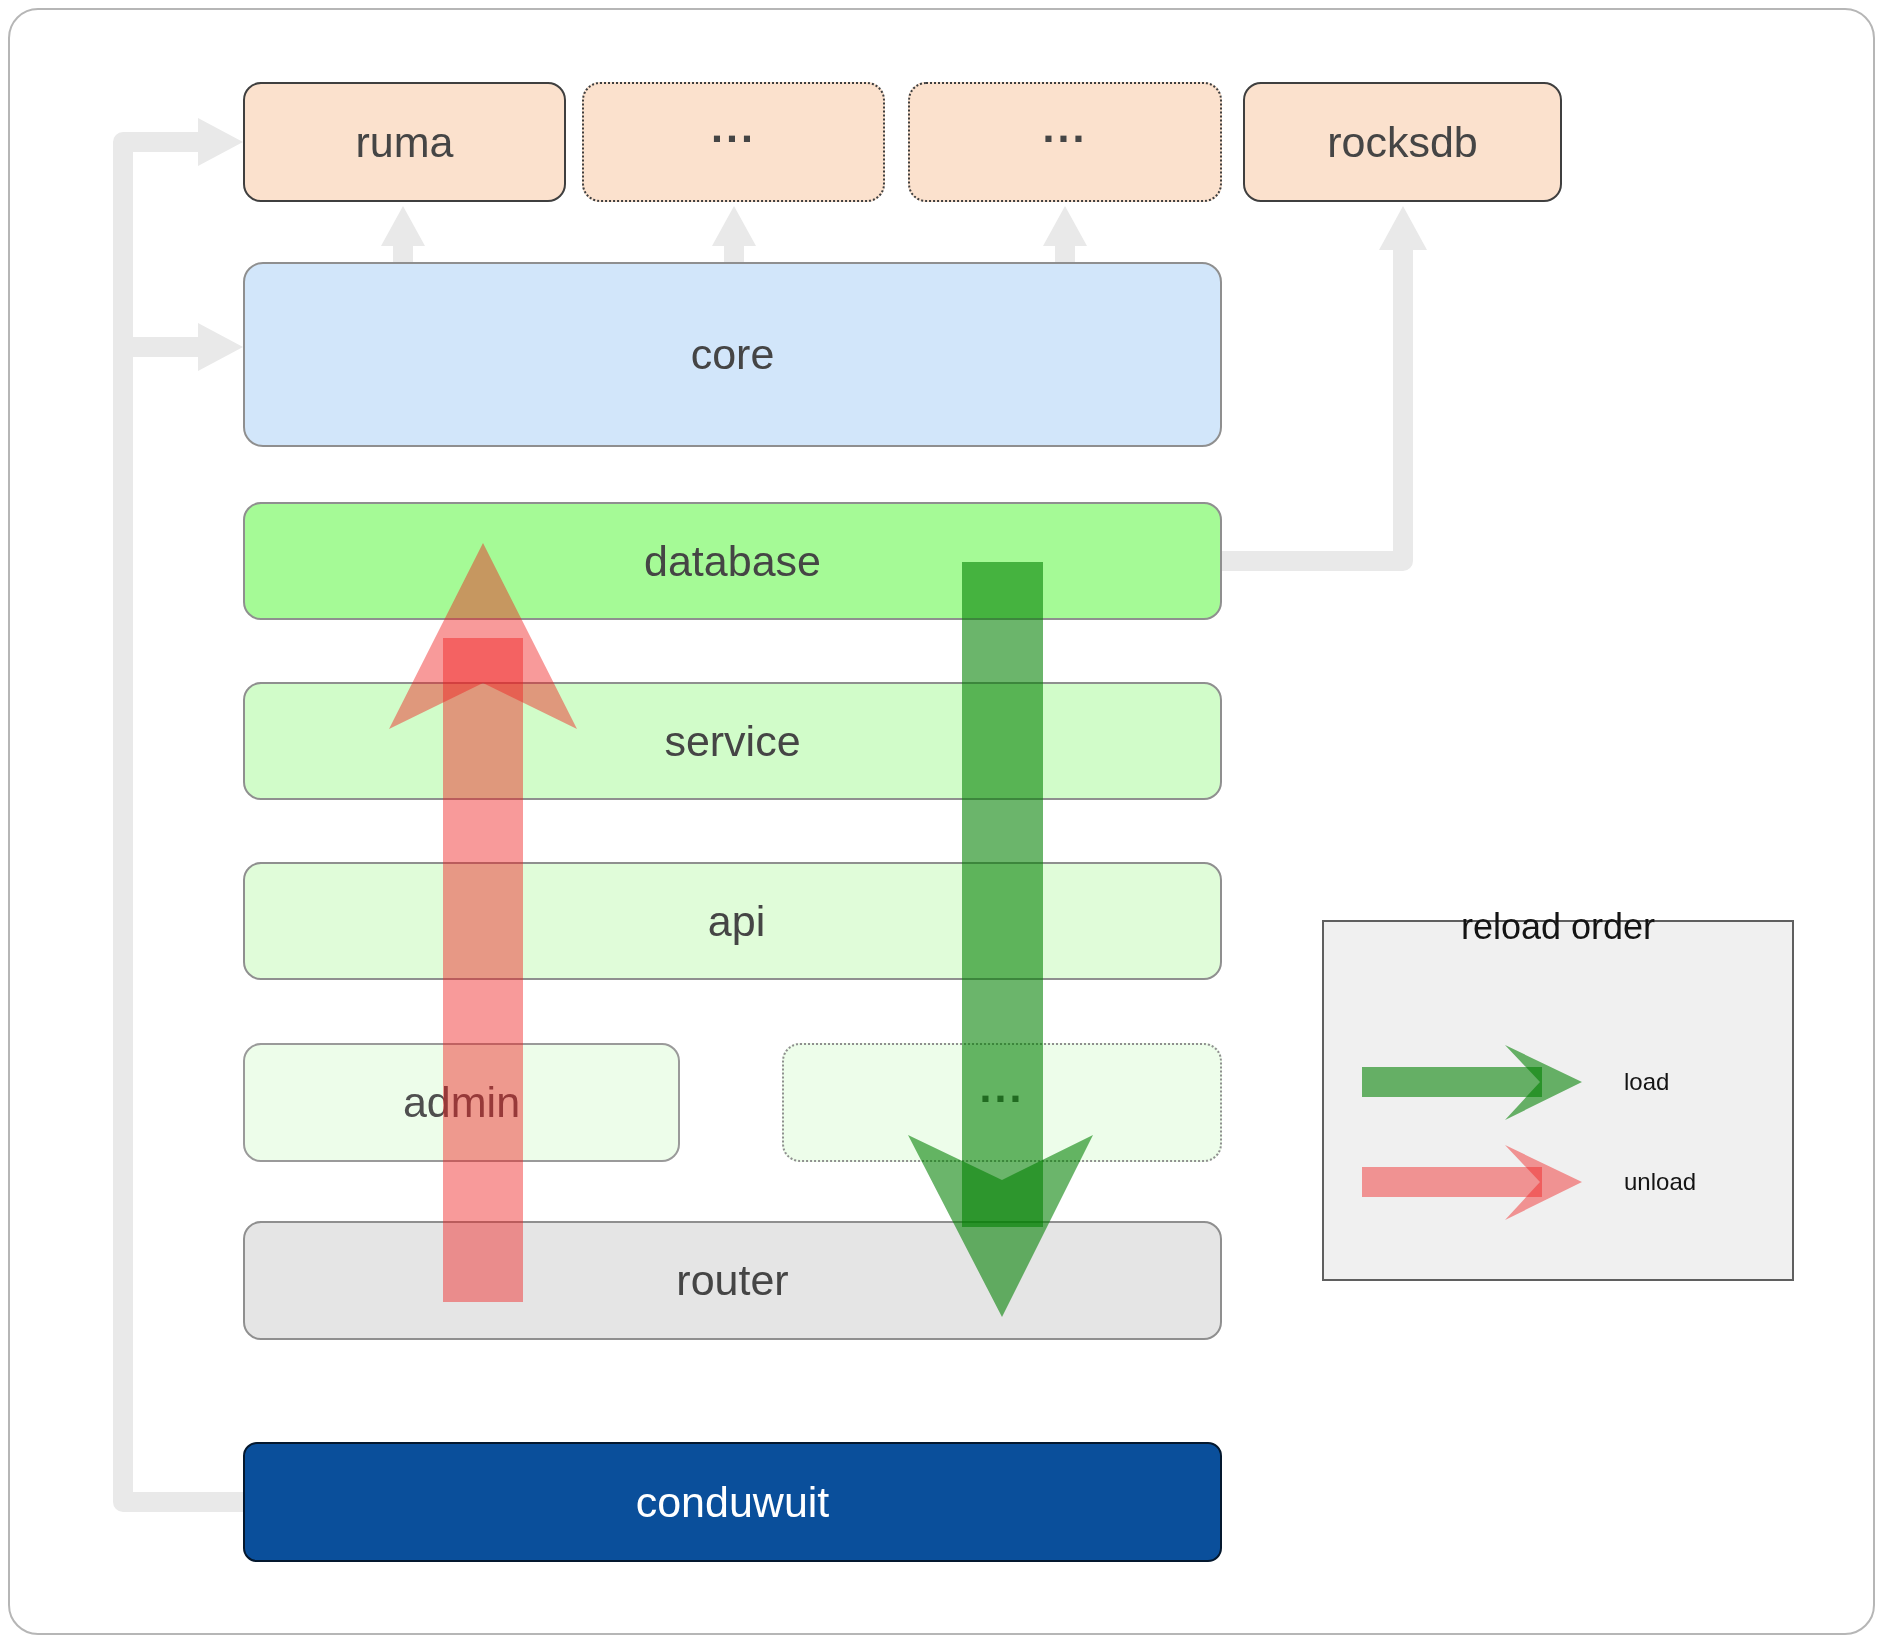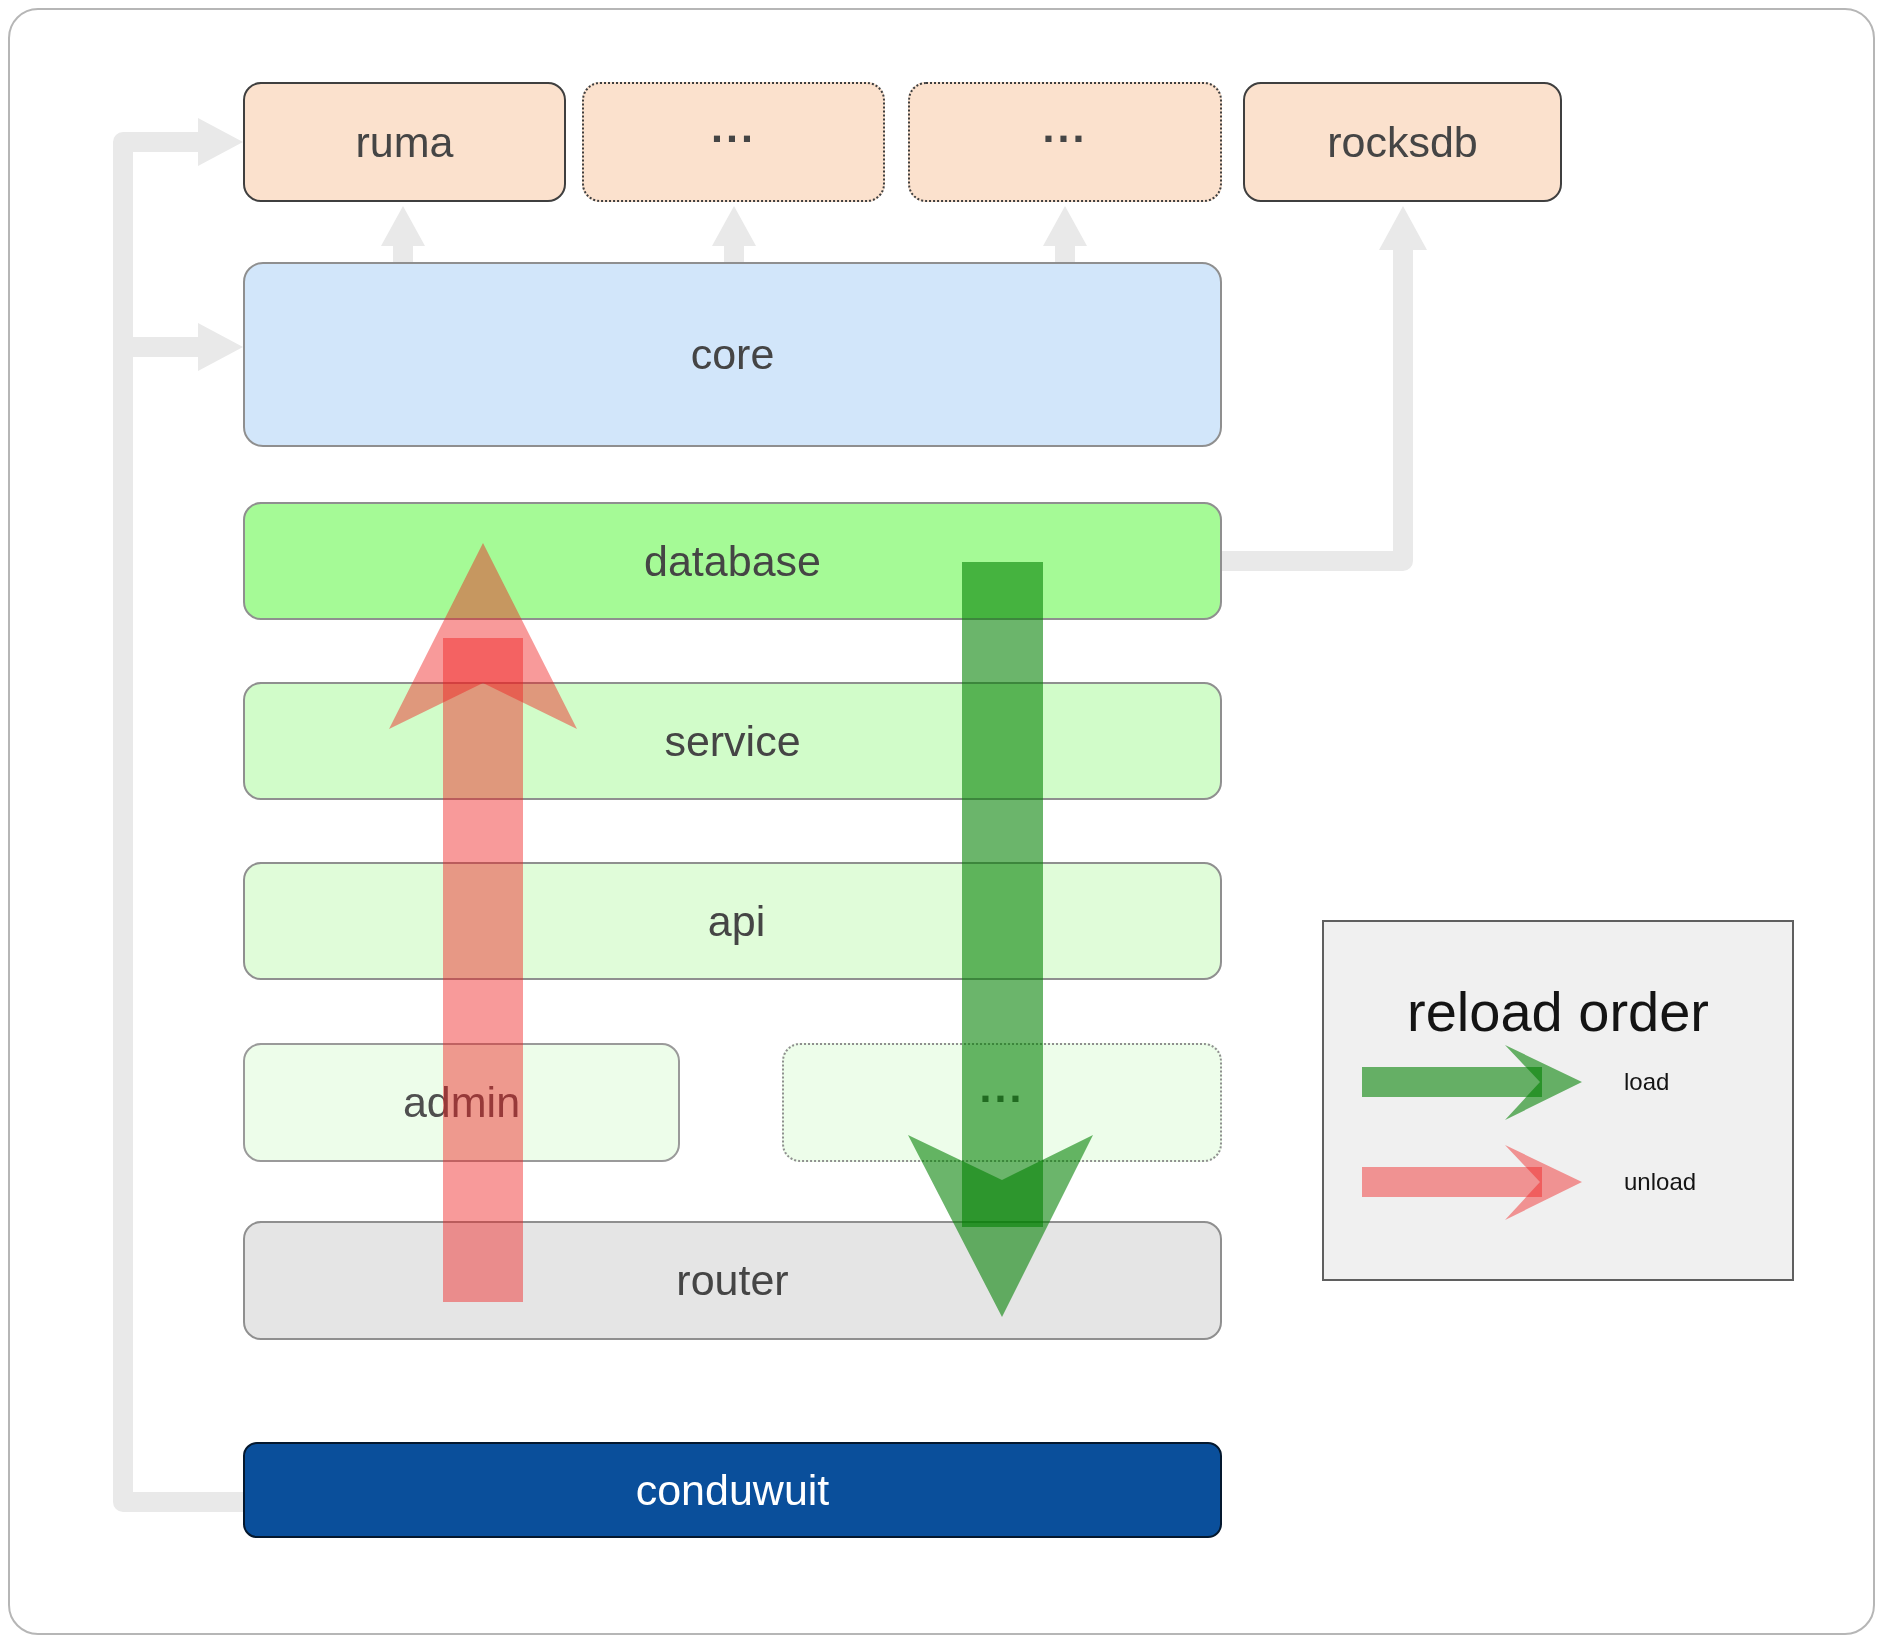--- a/index.html
+++ b/index.html
@@ -22,29 +22,29 @@
   #node-dots1     { left:582px; top:82px;  width:303px; height:120px; background:#fbe1cd; border:2.5px dotted #3f3f3f; border-radius:18px; }
   #node-dots2     { left:908px; top:82px;  width:314px; height:120px; background:#fbe1cd; border:2.5px dotted #3f3f3f; border-radius:18px; }
   #node-rocksdb   { left:1243px; top:82px; width:319px; height:120px; background:#fbe1cd; border:2.5px solid #3f3f3f; border-radius:18px; }
   #node-core      { left:243px; top:262px; width:979px; height:185px; background:#d2e6fa; border:2px solid #8f8f8f; border-radius:20px; }
   #node-database  { left:243px; top:502px; width:979px; height:118px; background:#a5fa96; border:2px solid #8f8f8f; border-radius:18px; }
   #node-service   { left:243px; top:682px; width:979px; height:118px; background:#d1fcc9; border:2px solid #8f8f8f; border-radius:18px; }
   #node-api       { left:243px; top:862px; width:979px; height:118px; background:#e0fcd9; border:2px solid #8f8f8f; border-radius:18px;padding-left:8px; }
   #node-admin     { left:243px; top:1043px; width:437px; height:119px; background:#edfdea; border:2px solid #9a9a9a; border-radius:18px; color:#4f4f4f; }
   #node-dots3     { left:782px; top:1043px; width:440px; height:119px; background:#edfdea; border:2px dotted #8f8f8f; border-radius:18px; color:#4f4f4f; }
   #node-router    { left:243px; top:1221px; width:979px; height:119px; background:#e5e5e5; border:2px solid #8f8f8f; border-radius:18px; }
-  #node-conduwuit { left:243px; top:1442px; width:979px; height:96px; background:#0a4f9b; border:2.5px solid #04182e; border-radius:14px; color:#ffffff; }
+  #node-conduwuit { left:243px; top:1442px; width:979px; height:120px; background:#0a4f9b; border:2.5px solid #04182e; border-radius:14px; color:#ffffff; }
   svg.overlay { position:absolute; left:0; top:0; pointer-events:none; }
   #legend {
     position:absolute; left:1322px; top:920px; width:472px; height:361px;
     background:#f0f0f0; border:2px solid #5f5f5f; box-sizing:border-box;
   }
   #legend-title {
-    position:absolute; left:1322px; top:979px; width:472px; text-align:center;
-    font-size:56px; color:#141414;
+    position:absolute; left:1322px; top:906px; width:472px; text-align:center;
+    font-size:36px; color:#141414;
   }
   .legend-label {
     position:absolute; font-size:24px; color:#141414; line-height:48px; height:48px;
   }
   #legend-label-load   { left:1624px; top:1058px; }
   #legend-label-unload { left:1624px; top:1158px; }
 </style>
 </head>
 <body>
 

